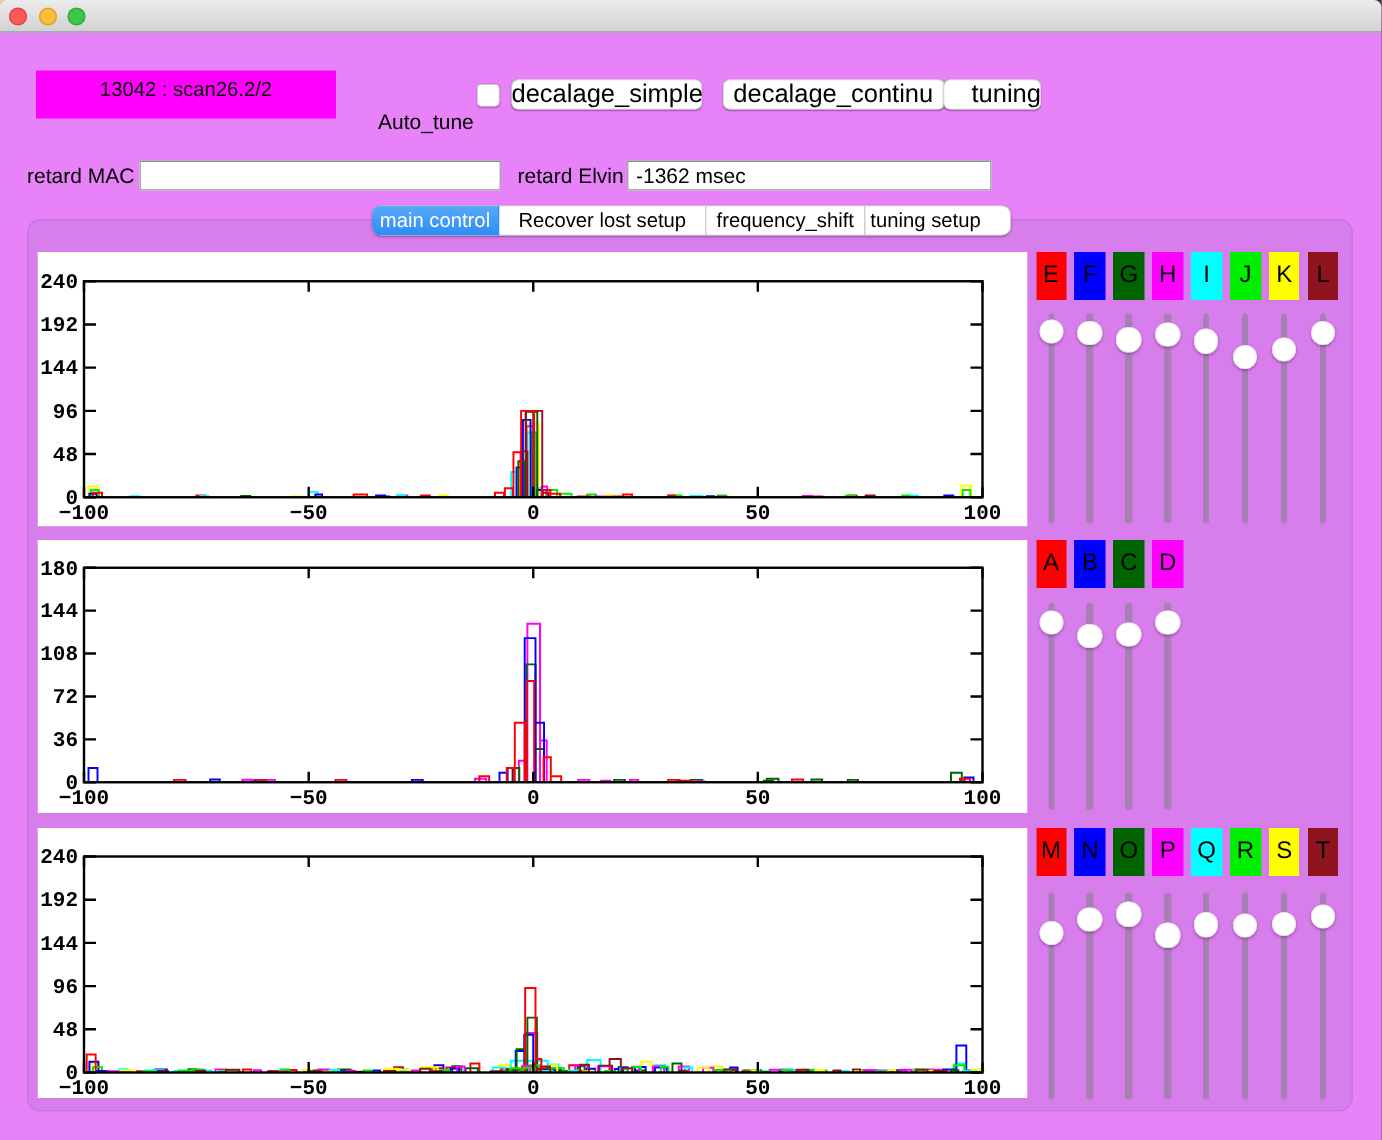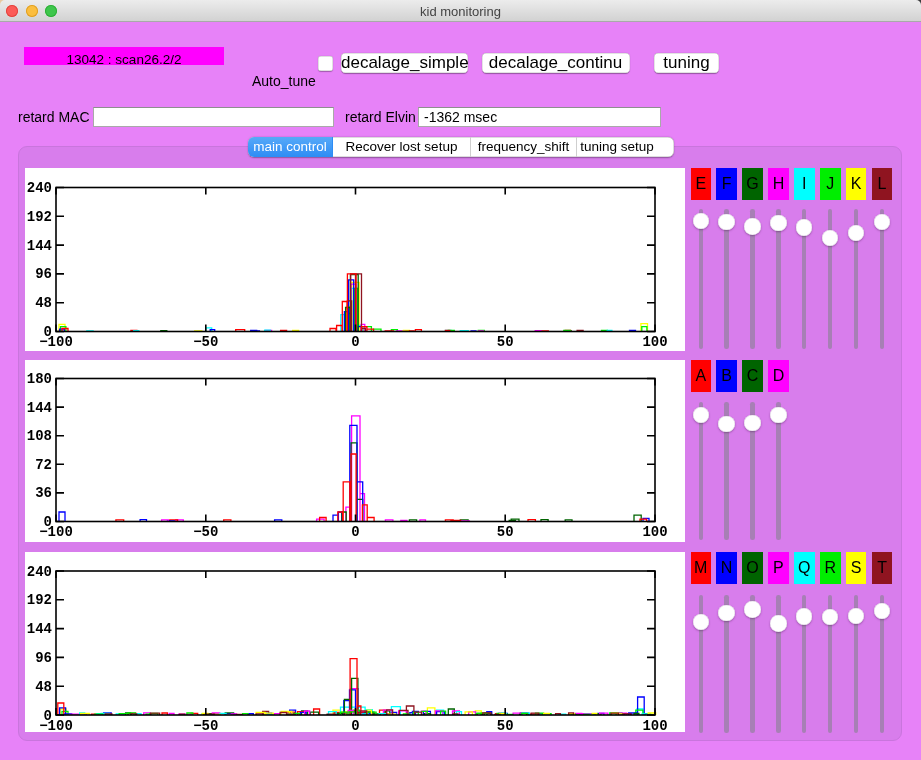--- a/index.html
+++ b/index.html
@@ -8,21 +8,21 @@
   background:linear-gradient(#ececec 0px, #d2d2d2 21px, #a9a9a9 21px, #a9a9a9 22px,
   #e782f8 22px, #e782f8 100%); border-radius:5px 5px 0 0; overflow:hidden; }
 #titlebar { position:absolute; left:0; top:0; width:100%; height:22px; }
 #title { position:absolute; width:100%; text-align:center; top:4px;
   font-size:13px; color:#444; }
 .tl { position:absolute; top:5px; width:12px; height:12px; border-radius:50%; }
 #panel { position:absolute; left:17.5px; top:146px; width:884.5px; height:594.5px;
   background:#d87dec; border:1px solid #c975dd; border-radius:9px; }
 .chart { position:absolute; }
 .tk { font-family:"Liberation Mono",monospace; font-weight:bold; font-size:14px; fill:#000; }
-#scanlbl { position:absolute; left:24px; top:47px; width:200px; height:18px;
+#scanlbl { position:absolute; left:24px; top:47px; width:200px; height:32px;
   background:#ff00ff; font-size:13.5px; text-align:center; line-height:26px; color:#000; }
 .lbl { position:absolute; font-size:14px; color:#000; }
 .btn { position:absolute; height:20px; background:#fff; border-radius:4.5px;
   font-size:17px; color:#000; text-align:center; line-height:20px;
   box-shadow:0 0.5px 1px rgba(0,0,0,.35), inset 0 0 0 0.5px #c8c8c8; }
 #chk { position:absolute; left:318px; top:56px; width:14.5px; height:14.5px;
   background:#fff; border-radius:3px; box-shadow:0 0.5px 1px rgba(0,0,0,.3), inset 0 0 0 0.5px #c0c0c0; }
 .inp { position:absolute; height:19.5px; background:#fff; border:1px solid #a9a9a9;
   border-top-color:#8e8e8e; font-size:14px; color:#000; line-height:18px; padding-left:5px; }
 #tabs { position:absolute; left:248px; top:136.5px; width:425.5px; height:20px;
@@ -39,29 +39,28 @@
 .knob { position:absolute; width:16.4px; height:16.4px; background:#fff; border-radius:50%;
   box-shadow:0 1px 2px rgba(90,40,100,.5), inset 0 0 0 0.5px #e2d8e6; }
 </style></head>
 <body>
 <div id="cornerL"></div>
 <div id="win">
   <div id="titlebar">
     <div class="tl" style="left:6px; background:#fc5b57; box-shadow:inset 0 0 0 1px #e2443e"></div>
     <div class="tl" style="left:25.7px; background:#fbbe3f; box-shadow:inset 0 0 0 1px #df9f23"></div>
     <div class="tl" style="left:45.4px; background:#3ec64c; box-shadow:inset 0 0 0 1px #2daf37"></div>
-    <div id="title">kid monitoring</div>
   </div>
 
   <div id="scanlbl">13042 : scan26.2/2</div>
   <div class="lbl" style="left:252px; top:53px;margin-top:20px; ">Auto_tune</div>
   <div id="chk"></div>
   <div class="btn" style="left:341px; top:52.5px; width:127px;">decalage_simple</div>
   <div class="btn" style="left:481.5px; top:52.5px; width:148px;">decalage_continu</div>
-  <div class="btn" style="left:654px; top:52.5px; width:65px;">tuning</div>
+  <div class="btn" style="left:629px; top:52.5px; width:65px;text-align:right;">tuning</div>
 
   <div class="lbl" style="left:18px; top:109px;">retard MAC</div>
   <div class="inp" style="left:93px; top:107px; width:241px;"></div>
   <div class="lbl" style="left:345px; top:109px;">retard Elvin</div>
   <div class="inp" style="left:418px; top:107px; width:243px;">-1362 msec</div>
 
   <div id="tabs">
     <div class="tab" id="tabsel" style="width:85px;">main control</div>
     <div class="tab" style="width:138px;">Recover lost setup</div>
     <div class="tab" style="width:106px;">frequency_shift</div>

